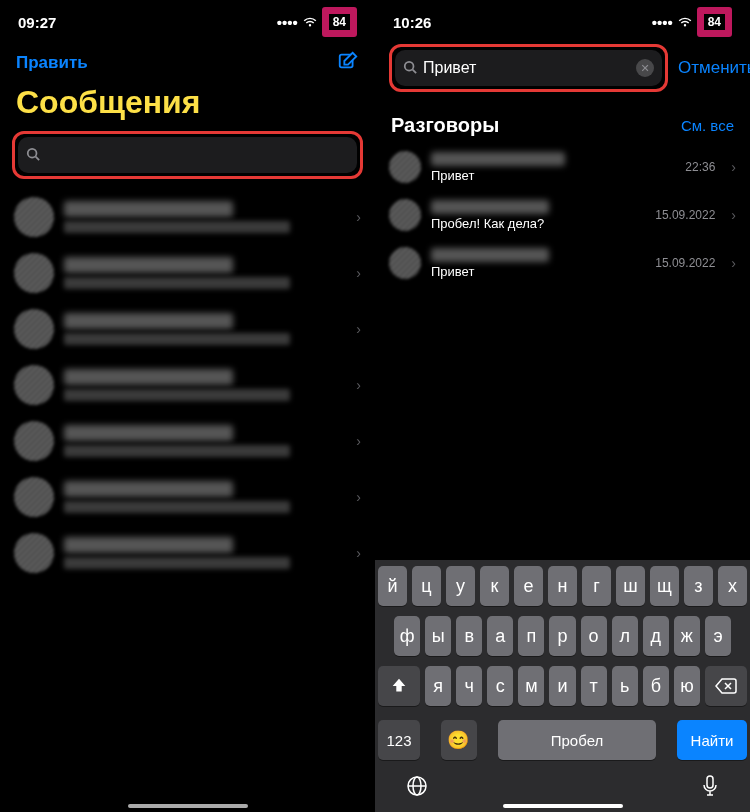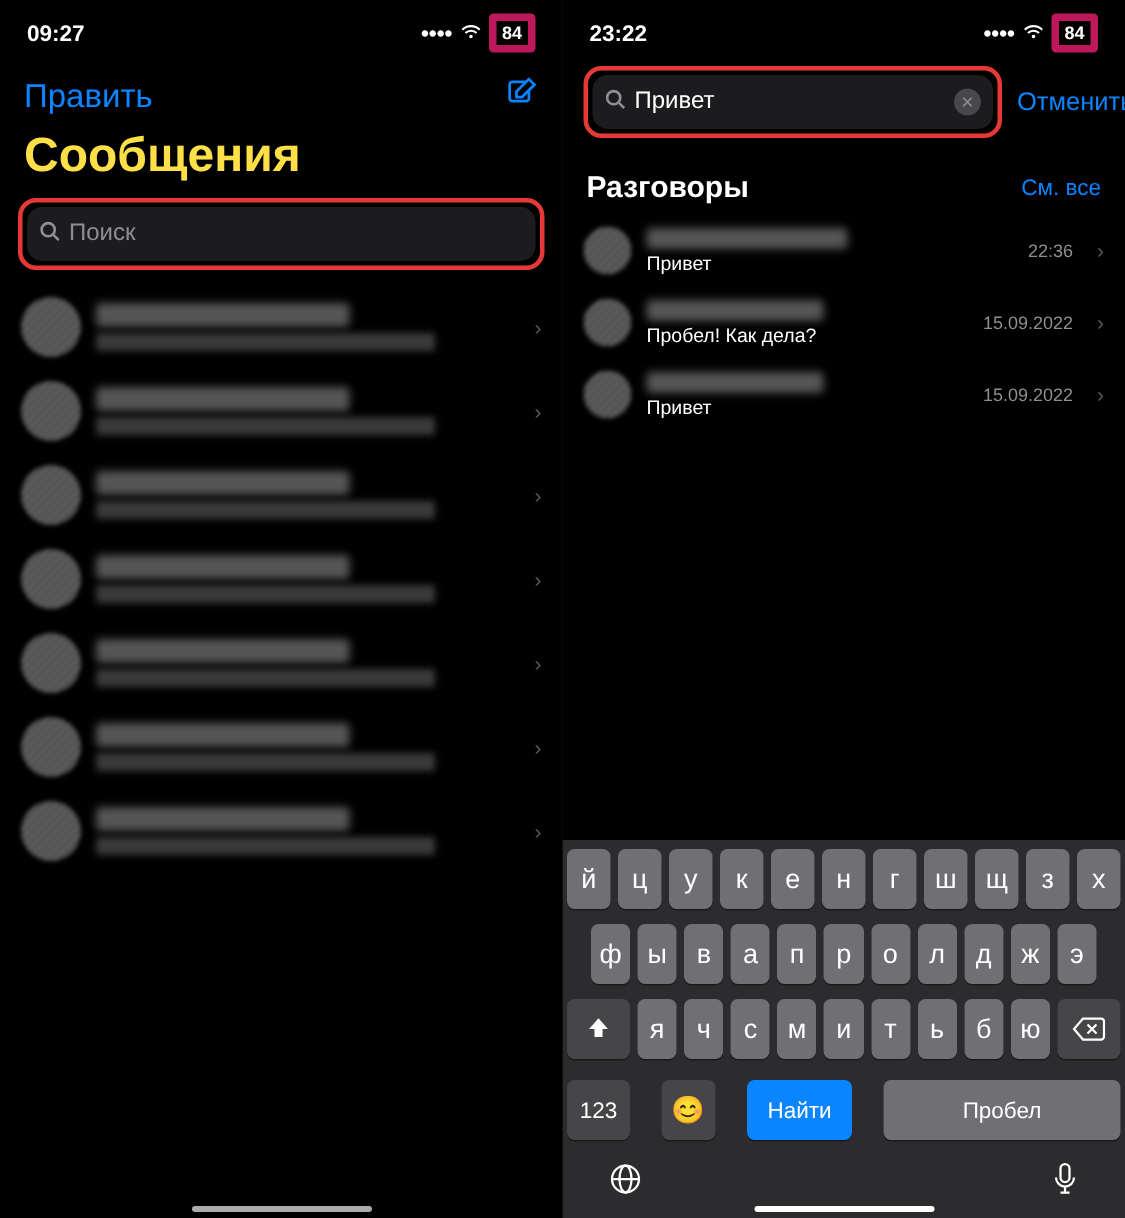--- a/index.html
+++ b/index.html
@@ -7,23 +7,23 @@
   background: #1a1a1a;
   font-family: -apple-system, BlinkMacSystemFont, "Segoe UI", sans-serif;
   width: 750px;
   height: 812px;
   display: flex;
   overflow: hidden;
 }
 .pane { width: 375px; height: 812px; background: #000; position: relative; overflow: hidden; }
 .status-bar { height: 44px; display: flex; align-items: center; justify-content: space-between; padding: 0 18px; color: #fff; font-size: 15px; font-weight: 600; }
 .status-right { display: flex; align-items: center; gap: 4px; }
-.battery-box { display: inline-flex; align-items: center; border: 5px solid #be185d; border-radius: 3px; padding: 1px 4px; font-size: 12px; font-weight: 700; }
+.battery-box { display: inline-flex; align-items: center; border: 7px solid #be185d; border-radius: 3px; padding: 1px 4px; font-size: 12px; font-weight: 700; }
 .header-row { display: flex; justify-content: space-between; align-items: center; padding: 6px 16px 4px; }
-.edit-link { color: #0a84ff; font-size: 22px; }
+.edit-link { color: #0a84ff; font-size: 17px; font-weight: bold; }
 .compose-icon svg { width: 22px; height: 22px; }
 .title { color: #fde047; font-size: 32px; font-weight: 700; padding: 4px 16px 10px; }
 .search-wrap { margin: 0 12px 10px; position: relative; }
 .search-wrap.highlighted { border: 3px solid #e53935; border-radius: 12px; padding: 3px; }
 .search-field { background: #1c1c1e; border-radius: 10px; height: 36px; display: flex; align-items: center; padding: 0 8px; gap: 6px; }
 .search-field input { flex: 1; background: transparent; border: none; outline: none; color: #fff; font-size: 16px; }
 .search-field input::placeholder { color: #8e8e93; }
 .search-icon { color: #8e8e93; font-size: 15px; }
 .clear-icon { color: #8e8e93; background: #48484a; border-radius: 50%; width: 18px; height: 18px; display: flex; align-items: center; justify-content: center; font-size: 11px; }
 .cancel-link { color: #0a84ff; font-size: 17px; }
@@ -91,21 +91,20 @@
   <div class="title">Сообщения</div>
 
   <div class="search-wrap highlighted">
     <div class="search-field">
       <span class="search-icon">
         <svg width="14" height="14" viewBox="0 0 16 16">
             <circle cx="7" cy="7" r="5" fill="none" stroke="#8e8e93" stroke-width="2"></circle>
             <line x1="11" y1="11" x2="15" y2="15" stroke="#8e8e93" stroke-width="2"></line>
           </svg>
       </span>
-      <input type="text" placeholder="Поиск" style="">
     </div>
   </div>
 
   <div class="convo-list">
     <div class="convo">
         <div class="avatar"></div>
         <div class="convo-body">
           <div class="convo-name"></div>
           <div class="convo-preview blurred"></div>
         </div>
@@ -173,21 +172,21 @@
           <span class="chevron">›</span>
         </div>
       </div>
   </div>
 
   <div class="home-indicator"></div>
 </div>
 
 <div class="pane pane-right">
   <div class="status-bar">
-    <span>23:22</span>
+    <span>10:26</span>
     <div class="status-right">
       <span>••••</span>
       <span>
         <svg width="16" height="12" viewBox="0 0 16 12">
             <path d="M8 10.5a1.2 1.2 0 100-2.4 1.2 1.2 0 000 2.4zm-3.2-3a4.5 4.5 0 016.4 0l1-1a6 6 0 00-8.4 0l1 1zm-2.1-2.2a7.5 7.5 0 0110.6 0l1-1a9 9 0 00-12.6 0l1 1z" fill="#fff"></path>
           </svg>
       </span>
       <span class="battery-box">84</span>
     </div>
   </div>
@@ -296,22 +295,22 @@
             <svg width="22" height="16" viewBox="0 0 22 16">
               <path d="M7 1h12a2 2 0 012 2v10a2 2 0 01-2 2H7l-6-7 6-7z" fill="none" stroke="#fff" stroke-width="1.5"></path>
               <path d="M10 5l6 6M16 5l-6 6" stroke="#fff" stroke-width="1.5"></path>
             </svg>
           </div>
         </div>
     </div>
     <div class="kb-bottom">
       <div class="key num">123</div>
       <div class="key emoji">😊</div>
+      <div class="key space">Пробел</div>
       <div class="key find">Найти</div>
-      <div class="key space">Пробел</div>
     </div>
     <div class="kb-footer">
       <span>
         <svg width="24" height="24" viewBox="0 0 24 24" fill="none" stroke="#fff" stroke-width="1.5">
             <circle cx="12" cy="12" r="9"></circle>
             <ellipse cx="12" cy="12" rx="4" ry="9"></ellipse>
             <line x1="3" y1="12" x2="21" y2="12"></line>
           </svg>
       </span>
       <span>

